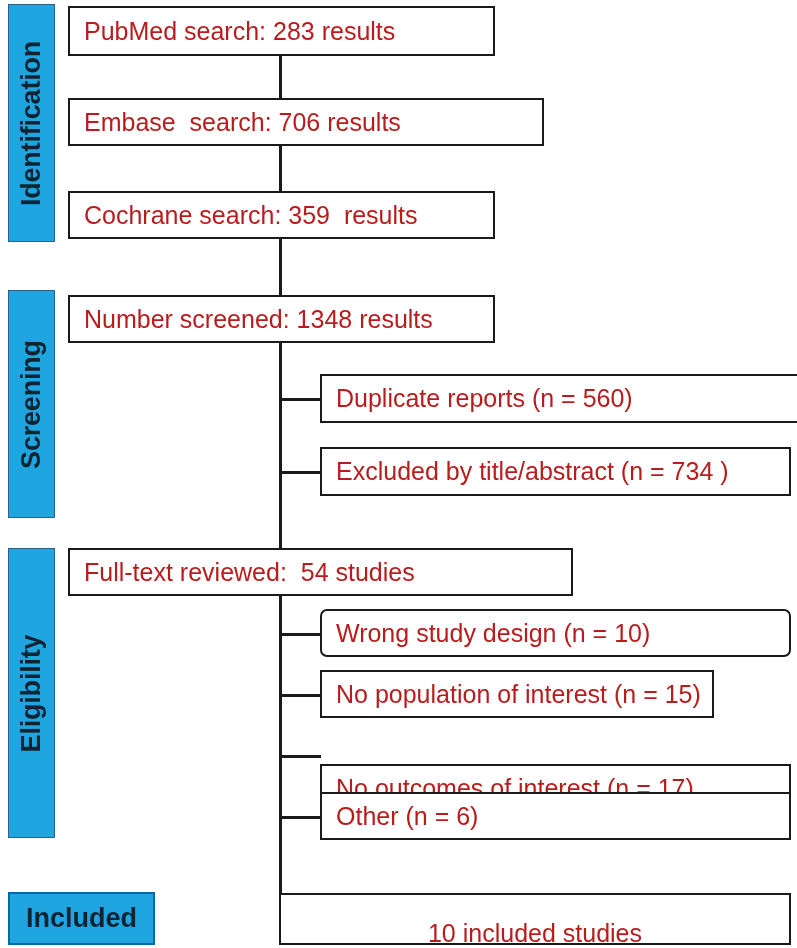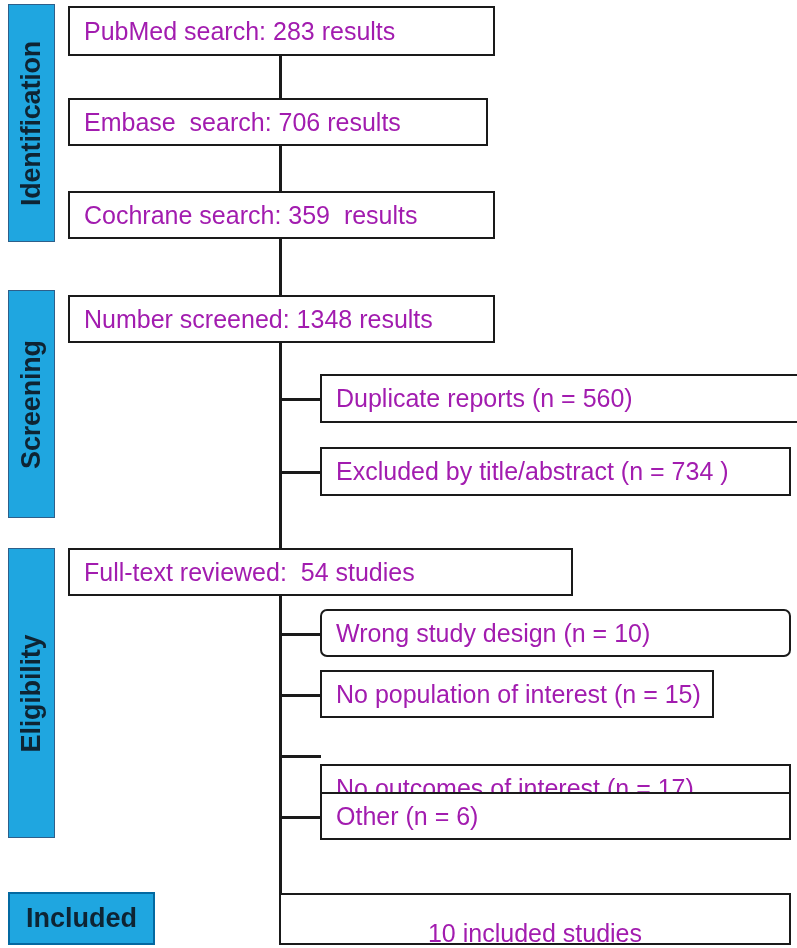--- a/index.html
+++ b/index.html
@@ -57,21 +57,21 @@
   .flow-box {
     position: absolute;
     background: #ffffff;
     border: 2px solid #1A1A1A;
     box-sizing: border-box;
     display: flex;
     align-items: center;
   }
   .flow-box .box-text {
     font-size: 25px;
-    color: #a21caf;
+    color: #b91c1c;
     white-space: pre;
     line-height: 1;
     padding-left: 14px;
   }
   .flow-box.centered {
     justify-content: center;
   }
   .flow-box.centered .box-text {
     padding-left: 0;
     margin-top: 28px;
@@ -125,21 +125,21 @@
 
   <div class="hline" style="left:279px; top:633px; width:42px;"></div>
   <div class="hline" style="left:279px; top:694px; width:42px;"></div>
   <div class="hline" style="left:279px; top:755px; width:42px;"></div>
   <div class="hline" style="left:279px; top:816px; width:42px;"></div>
 
   <div class="flow-box" style="left:68px; top:6px; width:427px; height:50px;">
     <span class="box-text">PubMed search: 283 results</span>
   </div>
 
-  <div class="flow-box" style="left:68px; top:98px; width:420px; height:48px;">
+  <div class="flow-box" style="left:68px; top:98px; width:476px; height:48px;">
     <span class="box-text">Embase  search: 706 results</span>
   </div>
 
   <div class="flow-box" style="left:68px; top:191px; width:427px; height:48px;">
     <span class="box-text">Cochrane search: 359  results</span>
   </div>
 
   <div class="flow-box" style="left:68px; top:295px; width:427px; height:48px;">
     <span class="box-text">Number screened: 1348 results</span>
   </div>

